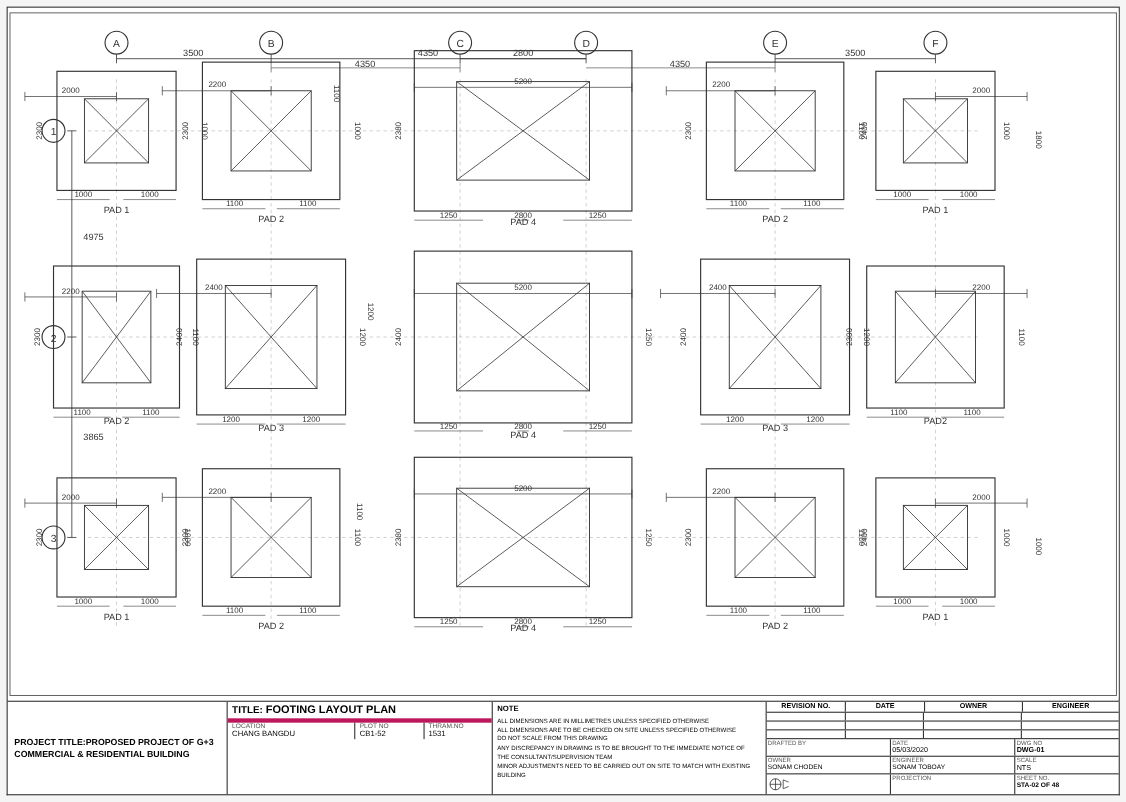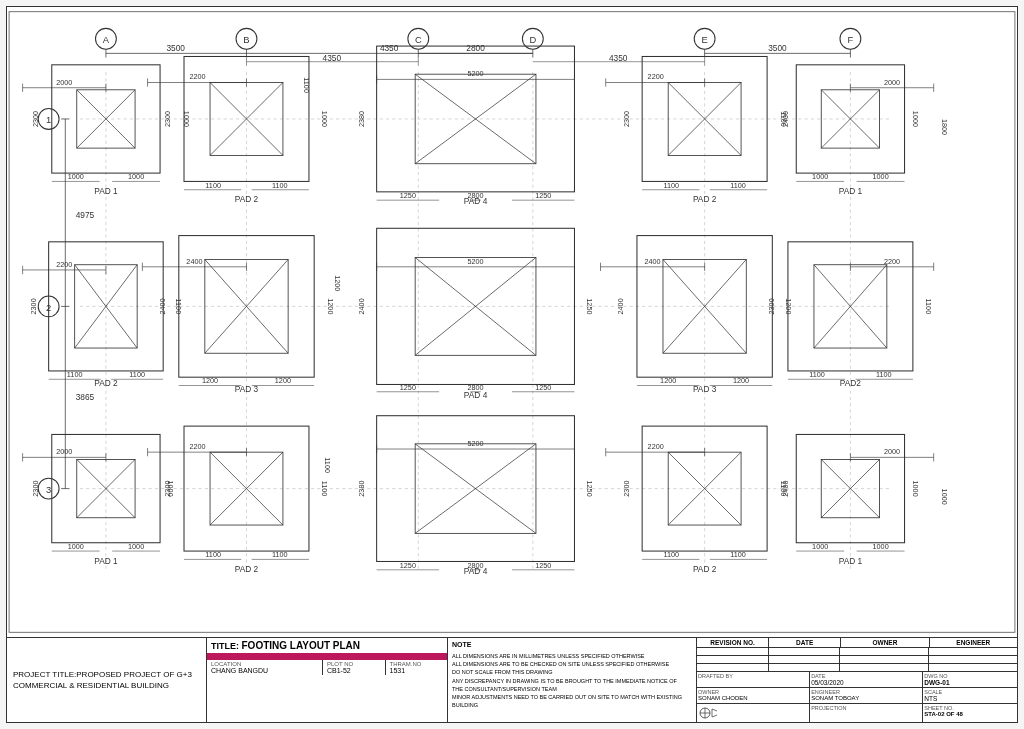--- a/index.html
+++ b/index.html
@@ -41,31 +41,31 @@
     .tb-left {
       width: 200px;
       border-right: 1px solid #333;
       padding: 4px 6px;
       display: flex;
       flex-direction: column;
       justify-content: center;
     }
     .tb-left .project-title {
       font-size: 8px;
-      font-weight: normal;
+      font-weight: bold;
       line-height: 1.4;
     }
     .tb-middle {
       flex: 1;
       display: flex;
       flex-direction: column;
       border-right: 1px solid #333;
     }
     .tb-middle-top {
-      border-bottom: 7px solid #be185d;
+      border-bottom: 4px solid #be185d;
       padding: 2px 4px;
       font-size: 9px;
       font-weight: bold;
     }
     .tb-middle-row {
       display: flex;
       border-bottom: 1px solid #333;
       font-size: 7px;
     }
     .tb-middle-row:last-child { border-bottom: none; }

